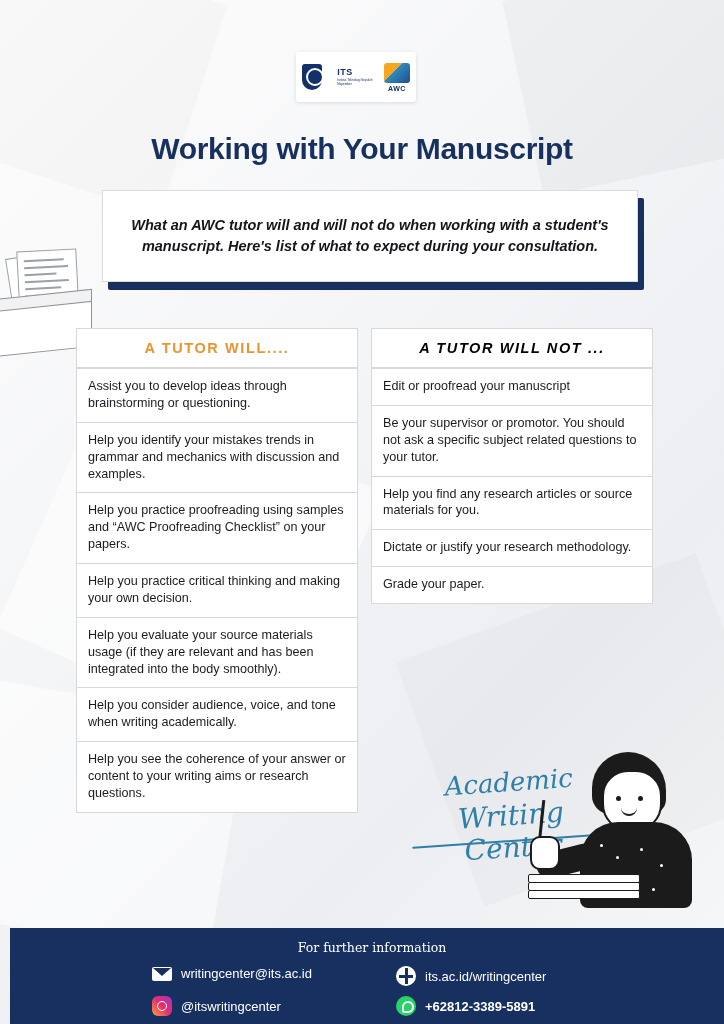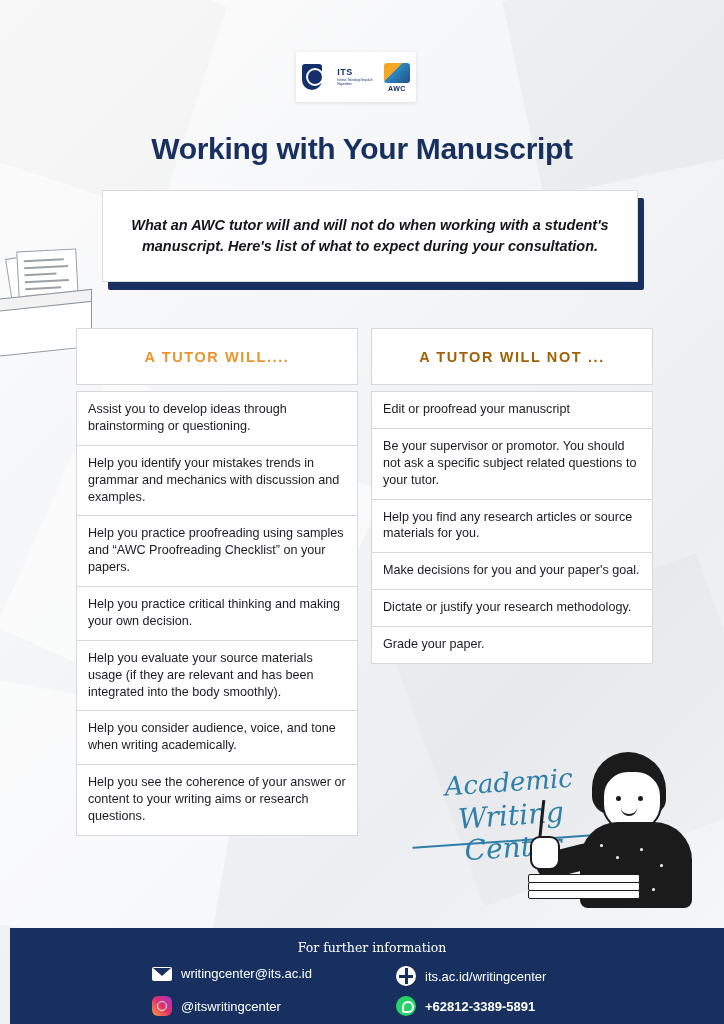--- a/index.html
+++ b/index.html
@@ -154,34 +154,33 @@
     position: absolute;
     top: 328px;
     width: 282px;
   }
   .col-left { left: 76px; }
   .col-right { left: 371px; }
 
   .col-head {
     background: #ffffff;
     border: 1px solid #d8d8d8;
-    height: 57px;
+    height: 40px;
     display: flex;
     align-items: center;
     justify-content: center;
     box-sizing: border-box;
-    margin-bottom: 6px;
   }
   .col-head span {
     font-size: 14.5px;
     font-weight: bold;
     letter-spacing: 1.6px;
   }
   .head-will span { color: #e8952e; }
-  .head-will-not span { color: #a16207; }
+  .head-will-not span { color: #000000; font-style: italic; }
 
   .item-list {
     background: #ffffff;
     border: 1px solid #d8d8d8;
     box-sizing: border-box;
   }
   .item {
     padding: 9px 11px 10px 11px;
     font-size: 12.6px;
     color: #1b1b22;
@@ -441,21 +440,20 @@
   </div>
 
   <div class="col col-right">
     <div class="col-head head-will-not">
       <span>A TUTOR WILL NOT ...</span>
     </div>
     <div class="item-list">
       <div class="item">Edit or proofread your manuscript</div>
       <div class="item">Be your supervisor or promotor. You should not ask a specific subject related questions to your tutor.</div>
       <div class="item">Help you find any research articles or source materials for you.</div>
-      <div class="item">Make decisions for you and your paper's goal.</div>
       <div class="item">Dictate or justify your research methodology.</div>
       <div class="item">Grade your paper.</div>
     </div>
   </div>
 
   <div class="script-logo">
     <div class="l1">Academic</div>
     <div class="l2">Writing Center</div>
   </div>
   <div class="script-underline"></div>

